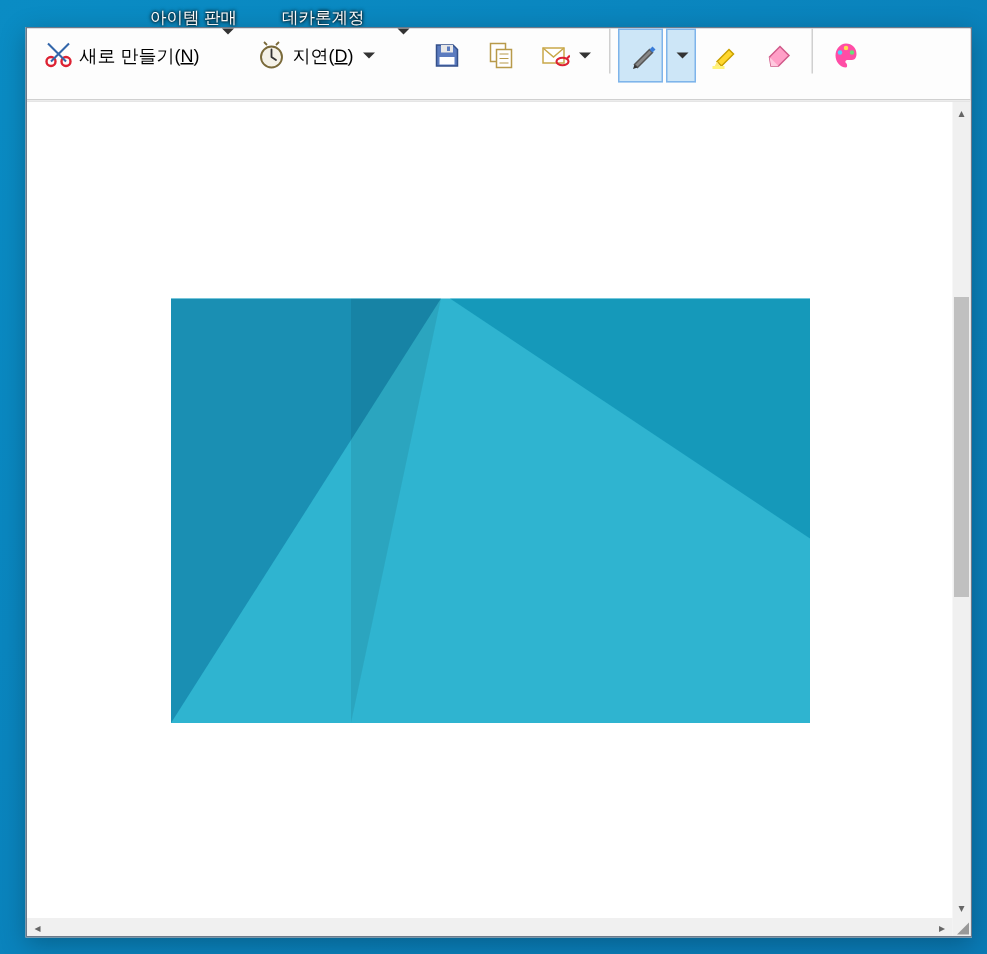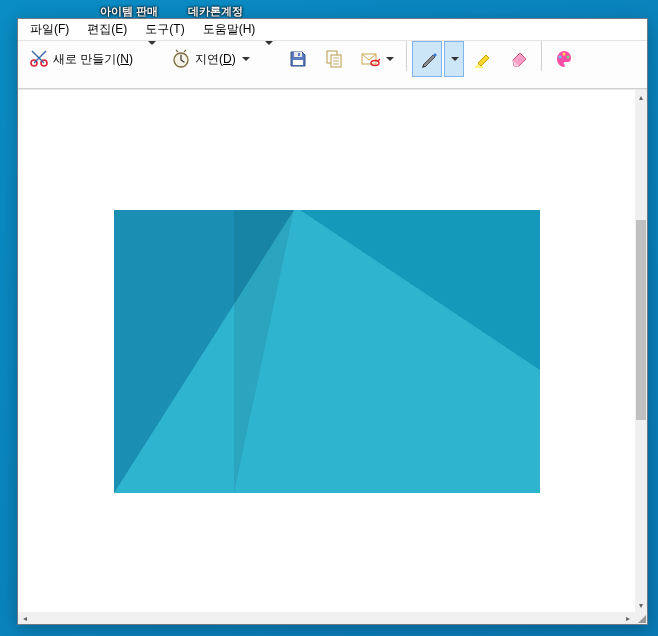--- a/index.html
+++ b/index.html
@@ -13,21 +13,21 @@
   .desktop-icons {
     position: absolute;
     top: 4px; left: 100px;
     display: flex;
     gap: 30px;
   }
   .desktop-icon-label {
     color: #fff;
     text-shadow: 0 0 2px #000, 0 0 3px #000;
     font-size: 11px;
-    font-weight: bold;
+    font-weight: normal;
   }
   .window {
     position: absolute;
     top: 18px; left: 17px;
     width: 631px; height: 607px;
     background: #fff;
     border: 1px solid #6d7a8a;
     box-shadow: 0 4px 16px rgba(0,0,0,.25);
     display: flex;
     flex-direction: column;
@@ -186,26 +186,20 @@
 <body>
 
 <div class="desktop-icons">
   <span class="desktop-icon-label">아이템 판매</span>
   <span class="desktop-icon-label">데카론계정</span>
 </div>
 
 <div class="window">
 
 
-  <div class="menubar">
-    <span class="menu-item">파일(F)</span>
-    <span class="menu-item">편집(E)</span>
-    <span class="menu-item">도구(T)</span>
-    <span class="menu-item">도움말(H)</span>
-  </div>
 
   <div class="toolbar">
     <div class="tb-btn">
       <span class="tb-icon">
         <svg viewBox="0 0 20 20" width="20" height="20">
           <circle cx="5" cy="14" r="3" fill="none" stroke="#d23" stroke-width="1.6"></circle>
           <circle cx="15" cy="14" r="3" fill="none" stroke="#d23" stroke-width="1.6"></circle>
           <path d="M17 2 L5 14 M3 2 L15 14" stroke="#36a" stroke-width="1.4" fill="none"></path>
         </svg>
       </span>

